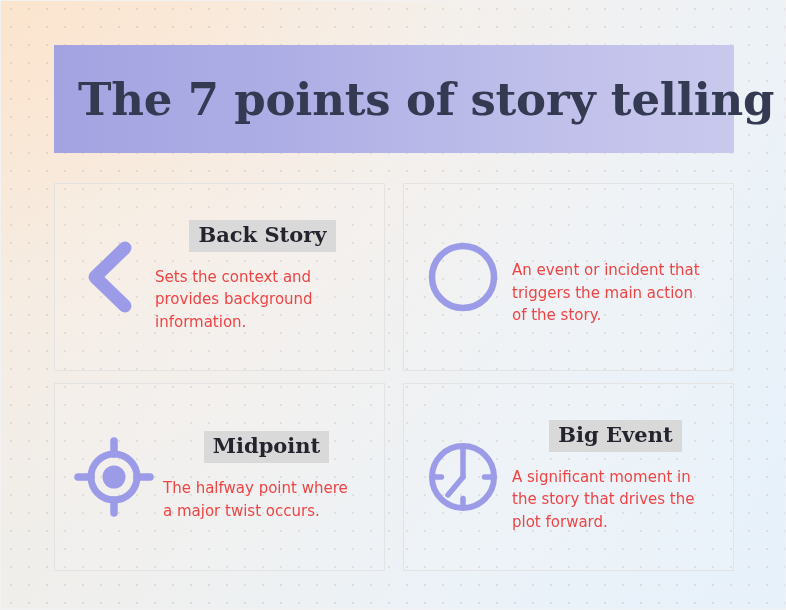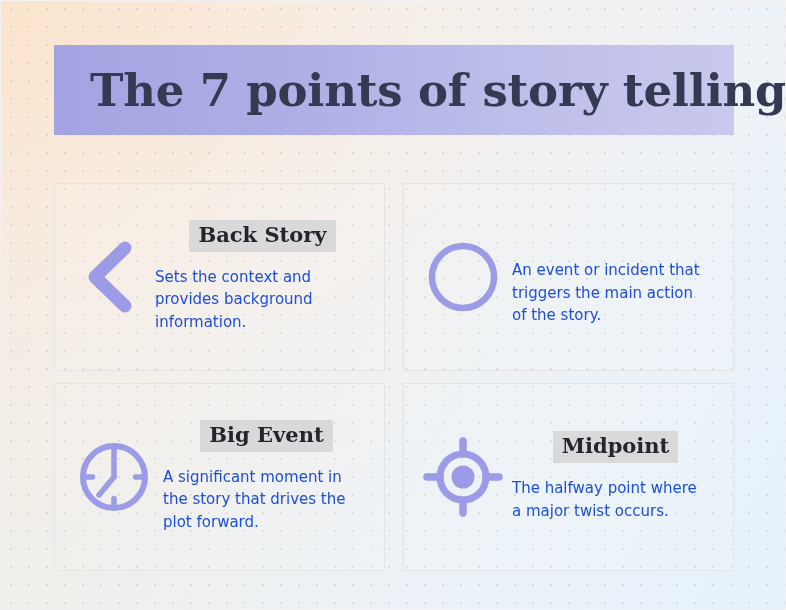--- a/index.html
+++ b/index.html
@@ -56,25 +56,25 @@
     position: absolute;
     inset: 0;
   }
 
   
   .title-banner {
     position: absolute;
     left: 53px;
     top: 44px;
     width: 680px;
-    height: 90px;
+    height: 108px;
     background: linear-gradient(90deg, #a3a3e2 0%, #aeaee6 34%, #bdbdea 66%, #c9c9ee 100%);
     display: flex;
     align-items: center;
-    padding-left: 36px;
+    padding-left: 24px;
     box-sizing: border-box;
   }
   .title-text {
     font-family: "DejaVu Serif", serif;
     font-weight: 700;
     font-size: 45px;
     line-height: 1;
     letter-spacing: -0.2px;
     color: #343a52;
     white-space: nowrap;
@@ -132,21 +132,21 @@
     padding: 3px 9px 4px 9px;
     margin: 0 0 14px 0;
     align-self: center;
     white-space: nowrap;
   }
 
   .card-desc {
     font-family: "DejaVu Sans", sans-serif;
     font-size: 15px;
     line-height: 1.52;
-    color: #1d4ed8;
+    color: #ef4444;
     margin: 0;
     max-width: 205px;
   }
 
   
   .card.c1 .card-icon { width: 78px; }
   .card.c1 .card-desc { max-width: 190px; }
   .card.c2 .card-desc { max-width: 196px; margin-top: 32px; }
   .card.c3 .card-desc { max-width: 200px; }
   .card.c4 .card-desc { max-width: 190px; }
@@ -183,46 +183,46 @@
         <div class="card-icon">
           <svg width="76" height="76" viewBox="0 0 76 76" fill="none">
             <circle cx="38" cy="38" r="31" stroke="#9b9be8" stroke-width="6.5"></circle>
           </svg>
         </div>
         <div class="card-body">
           <p class="card-desc">An event or incident that triggers the main action of the story.</p>
         </div>
       </div>
 
-      <div class="card c3">
-        <div class="card-icon">
-          <svg width="80" height="80" viewBox="0 0 80 80" fill="none">
-            <circle cx="40" cy="40" r="31" stroke="#9b9be8" stroke-width="6"></circle>
-
-            <path d="M40 12.5 V18.5 M67.5 40 H61.5 M40 67.5 V61.5 M12.5 40 H18.5" stroke="#9b9be8" stroke-width="5.5" stroke-linecap="round"></path>
-
-            <path d="M40 40 V21" stroke="#9b9be8" stroke-width="5.5" stroke-linecap="round"></path>
-            <path d="M40 40 L25 58" stroke="#9b9be8" stroke-width="5.5" stroke-linecap="round"></path>
-          </svg>
-        </div>
-        <div class="card-body">
-          <h3 class="card-heading">Big Event</h3>
-          <p class="card-desc">A significant moment in the story that drives the plot forward.</p>
-        </div>
-      </div>
-
       <div class="card c4">
         <div class="card-icon">
           <svg width="80" height="80" viewBox="0 0 80 80" fill="none">
             <circle cx="40" cy="40" r="23" stroke="#9b9be8" stroke-width="7"></circle>
             <circle cx="40" cy="40" r="11.5" fill="#9b9be8"></circle>
             <path d="M40 4 V17 M40 63 V76 M4 40 H17 M63 40 H76" stroke="#9b9be8" stroke-width="7.5" stroke-linecap="round"></path>
           </svg>
         </div>
         <div class="card-body">
           <h3 class="card-heading">Midpoint</h3>
           <p class="card-desc">The halfway point where a major twist occurs.</p>
         </div>
       </div>
 
+      <div class="card c3">
+        <div class="card-icon">
+          <svg width="80" height="80" viewBox="0 0 80 80" fill="none">
+            <circle cx="40" cy="40" r="31" stroke="#9b9be8" stroke-width="6"></circle>
+
+            <path d="M40 12.5 V18.5 M67.5 40 H61.5 M40 67.5 V61.5 M12.5 40 H18.5" stroke="#9b9be8" stroke-width="5.5" stroke-linecap="round"></path>
+
+            <path d="M40 40 V21" stroke="#9b9be8" stroke-width="5.5" stroke-linecap="round"></path>
+            <path d="M40 40 L25 58" stroke="#9b9be8" stroke-width="5.5" stroke-linecap="round"></path>
+          </svg>
+        </div>
+        <div class="card-body">
+          <h3 class="card-heading">Big Event</h3>
+          <p class="card-desc">A significant moment in the story that drives the plot forward.</p>
+        </div>
+      </div>
+
     </div>
   </div>
 </div>
 
 </body></html>

